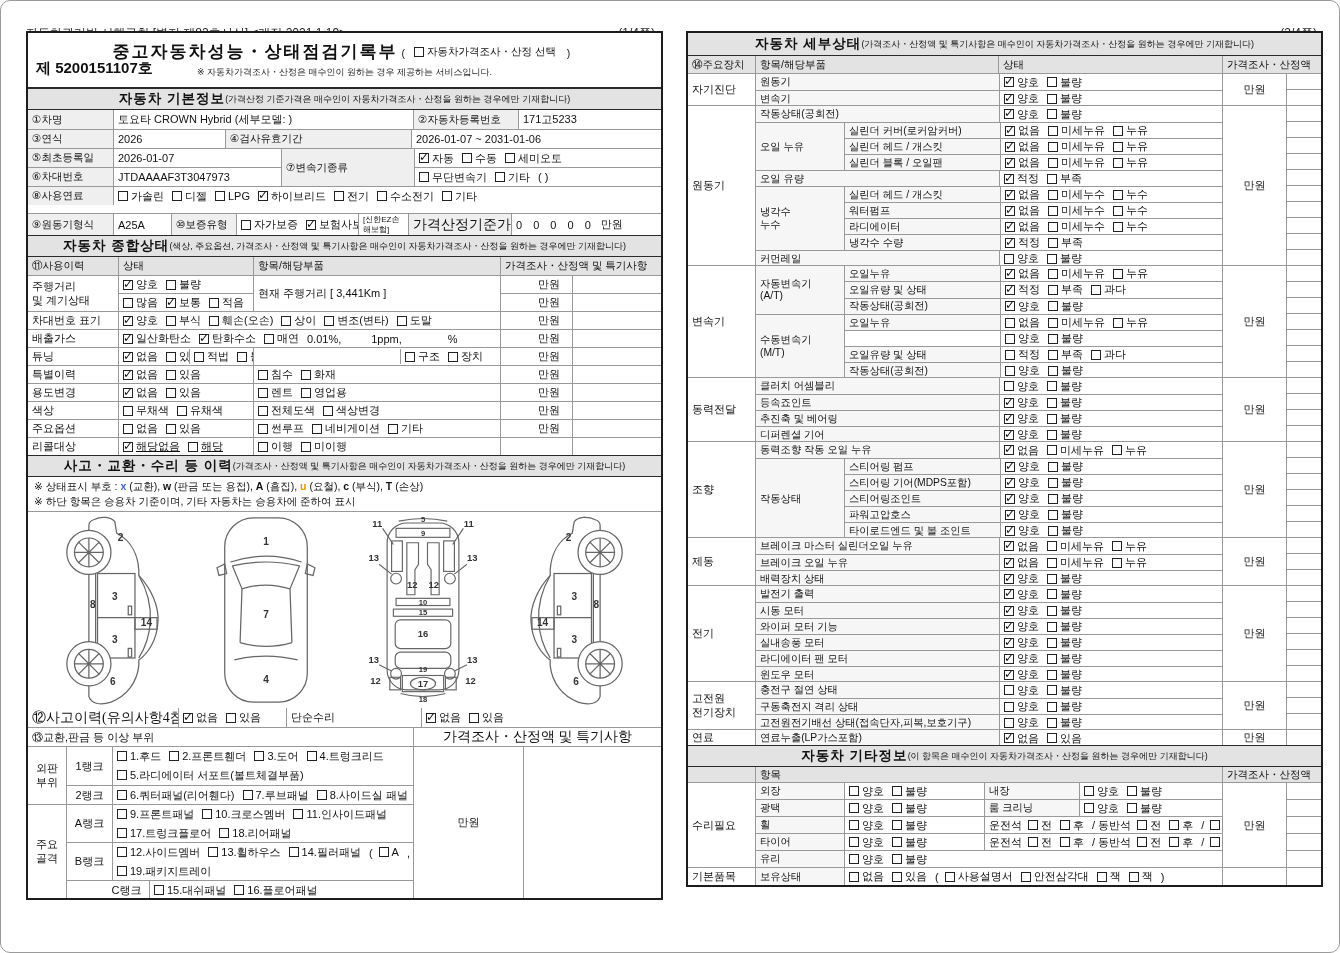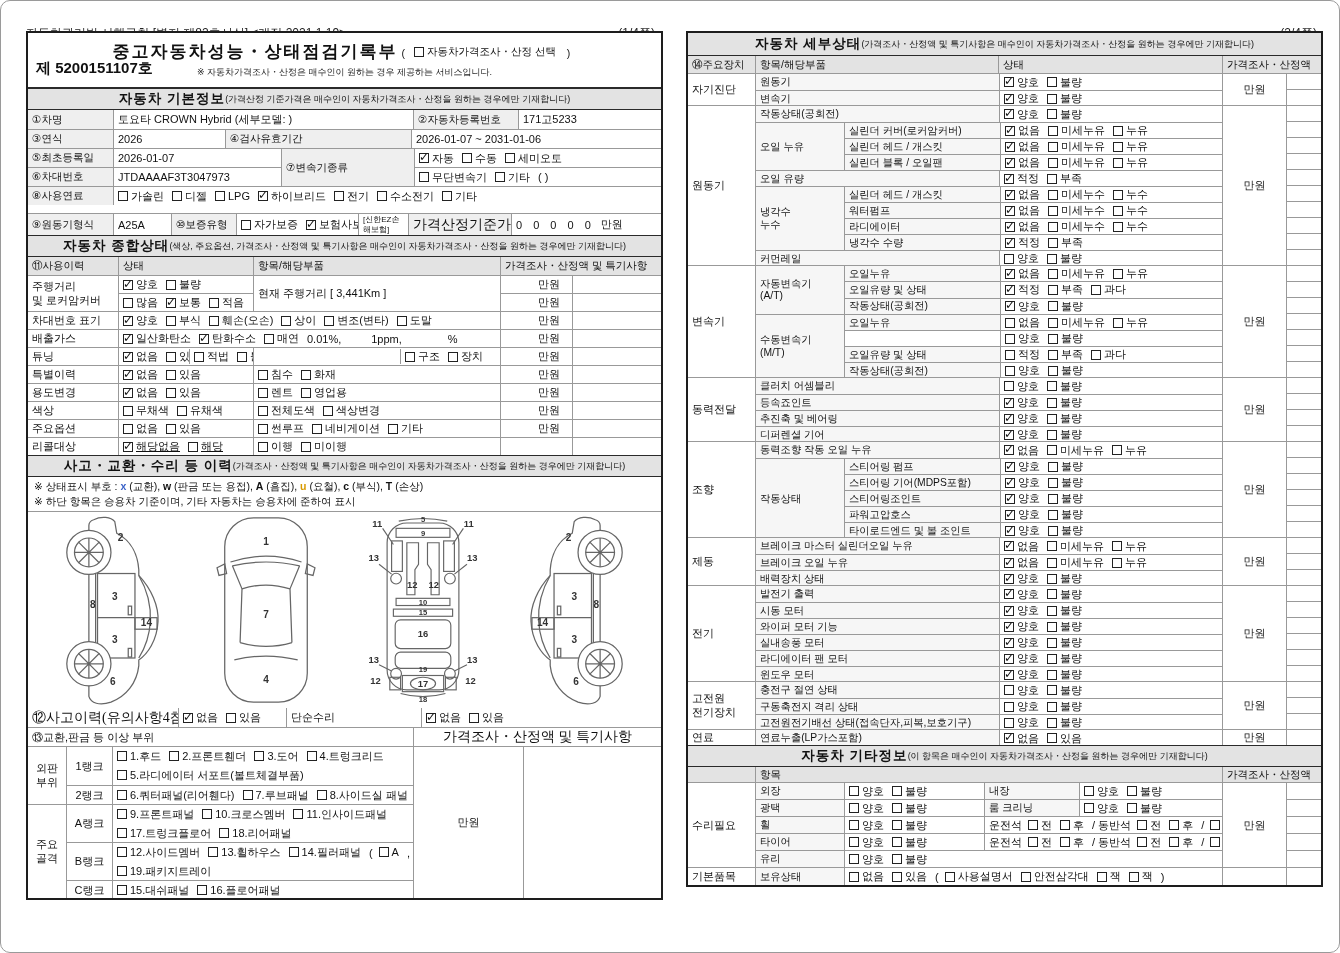--- a/index.html
+++ b/index.html
@@ -195,21 +195,21 @@
     <div class="tbl" id="t-comp">
         <div class="row hd" style="height: 18px; flex: 0 0 auto;">
           <div class="cell " style="flex: 0 0 90px;">⑪사용이력</div>
           <div class="cell " style="flex: 0 0 135px;">상태</div>
           <div class="cell " style="flex: 0 0 247px;">항목/해당부품</div>
           <div class="cell " style="flex: 1 1 0px;">가격조사・산정액 및 특기사항</div>
         </div>
         <div class="row " style="height: 36px; flex: 0 0 auto;">
           <div class="cell ml" style="flex: 0 0 90px;">
             <div class="tl">주행거리</div>
-            <div class="tl">및 로커암커버</div>
+            <div class="tl">및 계기상태</div>
           </div>
           <div class="cell stk" style="flex: 0 0 135px;">
             <div class="row " style="flex: 1 1 0px;">
               <div class="cell " style="flex: 1 1 0px;">
                 <span class="opt">
                   <span class="cb ck"></span>
                   <span class="olb">양호</span>
                 </span>
                 <span class="opt">
                   <span class="cb"></span>
@@ -732,21 +732,21 @@
                     <span class="cb"></span>
                     <span class="olb">A</span>
                   </span><span class="tseg">,</span></div>
                 <div class="line"><span class="opt">
                     <span class="cb"></span>
                     <span class="olb">19.패키지트레이</span>
                   </span></div>
               </div>
             </div>
             <div class="row " style="height: 19px; flex: 0 0 auto;">
-              <div class="cell ctrc" style="flex: 0 0 45px;">C랭크</div>
+              <div class="cell ctrc" style="flex: 0 0 45px; margin-left: 37px;">C랭크</div>
               <div class="cell " style="flex: 1 1 0px;">
                 <span class="opt">
                   <span class="cb"></span>
                   <span class="olb">15.대쉬패널</span>
                 </span>
                 <span class="opt">
                   <span class="cb"></span>
                   <span class="olb">16.플로어패널</span>
                 </span>
               </div>

